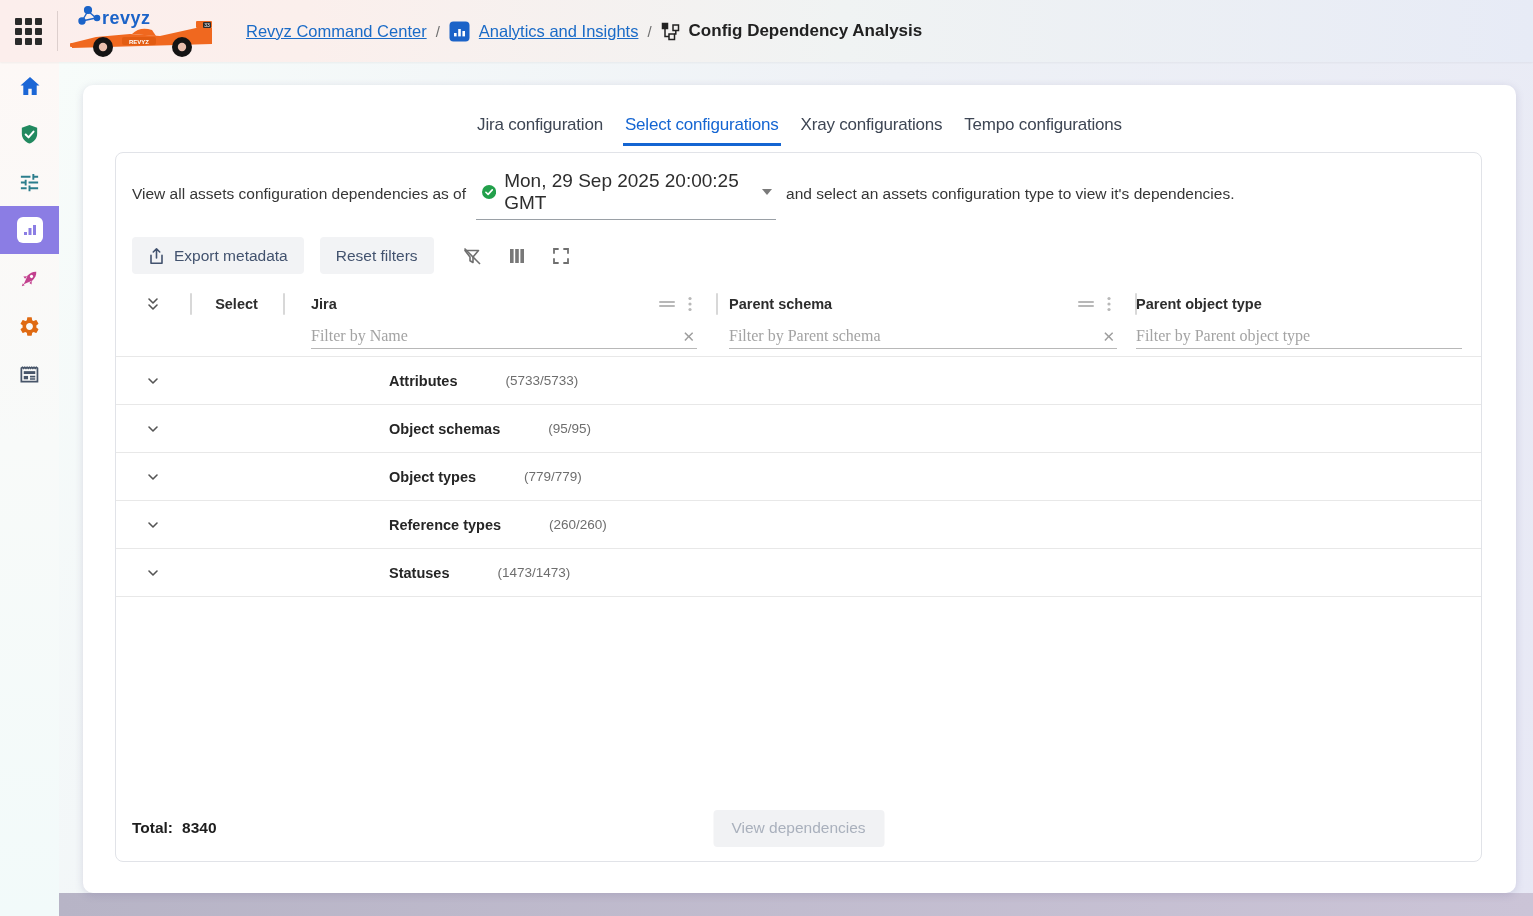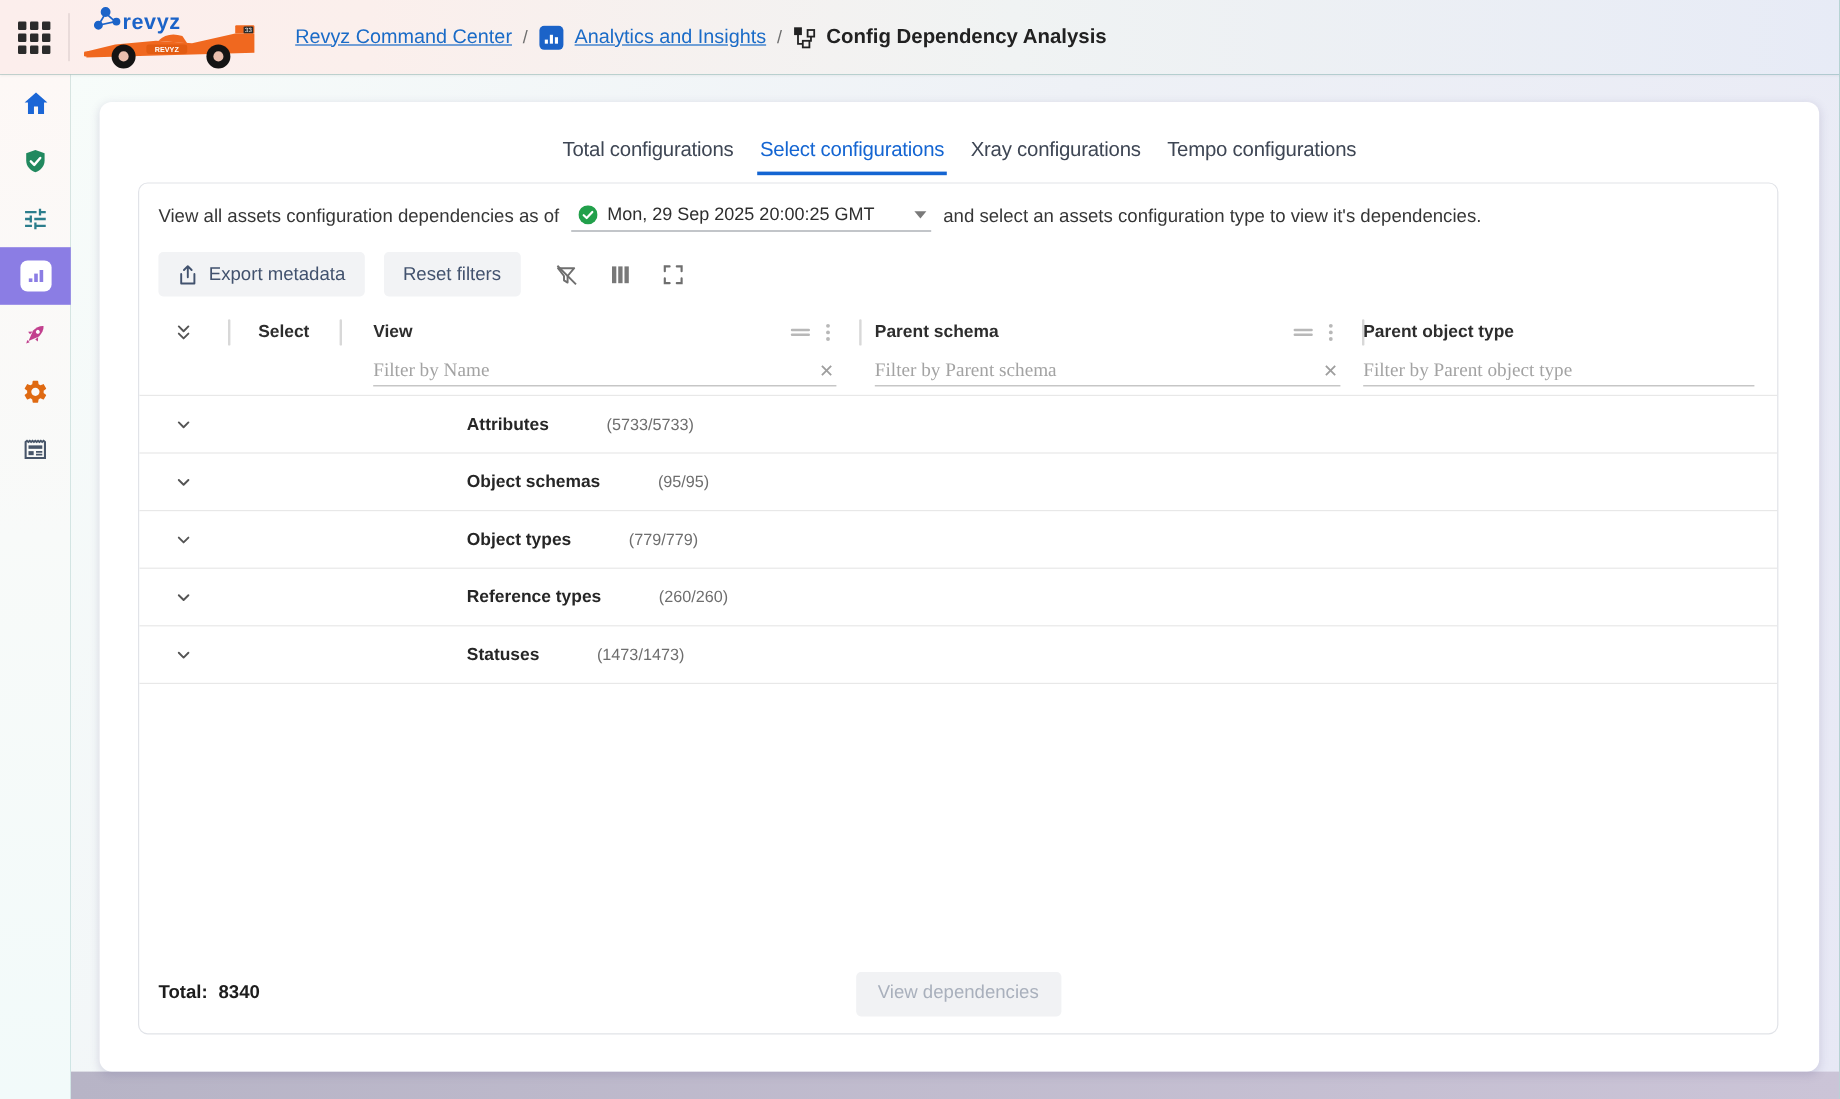--- a/index.html
+++ b/index.html
@@ -1,17 +1,17 @@
 <!DOCTYPE html>
 <html><head>
 <meta charset="utf-8">
 <style>
   * { margin:0; padding:0; box-sizing:border-box; }
   html,body { width:1533px; height:916px; font-family:"Liberation Sans",sans-serif; }
-  .stage { position:relative; width:1533px; height:916px; overflow:hidden; background:#0f766e; }
+  .stage { position:relative; width:1533px; height:916px; overflow:hidden; background:#c4b5fd; }
 
   
   .topbar { position:absolute; left:0; top:0; width:1533px; height:62px;
     background:linear-gradient(90deg,#fceeec 0%,#fbefec 20%,#f0f3f3 55%,#e7ebf6 100%);
     display:flex; align-items:center; z-index:5; box-shadow:0 1px 2px rgba(0,0,0,.05); }
   .appgrid { margin-left:15px; display:grid; grid-template-columns:repeat(3,7px); grid-template-rows:repeat(3,7px); gap:3px; cursor:pointer; }
   .appgrid span { background:#2b2b2b; border-radius:1px; }
   .topbar-divider { width:1px; height:40px; background:#ddcfcd; margin-left:15px; }
   .logo { margin-left:10px; width:150px; height:56px; position:relative; cursor:pointer; }
   .logo .revyz-word { position:absolute; left:34px; top:5px; font-size:18px; font-weight:700; color:#1b63c8; letter-spacing:.5px; }
@@ -43,21 +43,21 @@
   .tabs { display:flex; justify-content:center; gap:18px; padding-top:28px; }
   .tab { font-size:17px; font-weight:500; color:#3e4654; padding:2px 2px 8px; border-bottom:3px solid transparent; cursor:pointer; letter-spacing:-.2px; }
   .tab.active { color:#1465d2; border-bottom-color:#1465d2; }
 
   .panel { position:absolute; left:32px; top:67px; width:1367px; height:710px;
     border:1px solid #e1e3e8; border-radius:8px; background:#fff; display:flex; flex-direction:column; overflow:hidden; }
 
   .intro-row { margin:15px 16px 0; display:flex; align-items:center; font-size:15.5px; color:#363636; }
   .date-select { display:inline-flex; align-items:center; gap:8px; width:300px; margin:0 10px;
     border-bottom:1px solid #9aa0a6; padding:2px 4px 5px 6px; cursor:pointer; }
-  .date-select .date-text { font-size:15px; color:#2e2e2e; }
+  .date-select .date-text { font-size:19px; color:#2e2e2e; }
   .caret-down { margin-left:auto; width:0; height:0; border-left:5px solid transparent; border-right:5px solid transparent; border-top:6px solid #7a7a7a; }
 
   .desc-row { margin:17px 16px 0; display:flex; align-items:center; justify-content:space-between; }
   .desc-text { font-size:15.5px; color:#363636; }
   .desc-controls { display:flex; align-items:center; gap:16px; }
   .btn { height:37px; background:#f2f3f5; border:none; border-radius:4px; padding:0 16px;
     display:flex; align-items:center; gap:9px; font-size:15.5px; color:#42526e; cursor:pointer; font-family:inherit; }
   .icon-tools { display:flex; align-items:center; gap:26px; margin-left:12px; margin-right:6px; }
   .icon-btn { background:none; border:none; cursor:pointer; display:flex; align-items:center; padding:0; }
 
@@ -214,21 +214,21 @@
         <rect x="6" y="13.5" width="4.5" height="3.5" fill="#475569" stroke="none"></rect>
         <path d="M12.5 14.2h5.5M12.5 16.6h5.5" stroke-width="1.6"></path>
       </svg>
     </div>
   </div>
 
   <div class="main">
     <div class="card">
 
       <div class="tabs">
-        <div class="tab">Total configurations</div>
+        <div class="tab">Jira configuration</div>
         <div class="tab active">Select configurations</div>
         <div class="tab">Xray configurations</div>
         <div class="tab">Tempo configurations</div>
       </div>
 
       <div class="panel">
 
         <div class="intro-row">
           <span>View all assets configuration dependencies as of</span>
           <span class="date-select">
@@ -284,21 +284,21 @@
             <span class="hsep" style="left:600px"></span>
             <span class="hsep" style="left:1019px"></span>
             <div class="col-expander">
               <svg width="16" height="17" viewBox="0 0 16 17" fill="none" stroke="#555" stroke-width="1.6" stroke-linecap="round" stroke-linejoin="round" style="cursor:pointer">
                 <polyline points="4,3 8,7 12,3"></polyline>
                   <polyline points="4,9 8,13 12,9"></polyline>
               </svg>
             </div>
             <div class="col-select hlabel">Select</div>
             <div class="col-name">
-              <span class="hlabel">View</span>
+              <span class="hlabel">Jira</span>
               <span class="hdr-tools">
                 <svg width="18" height="12" viewBox="0 0 18 12" stroke="#b8b8b8" stroke-width="2" stroke-linecap="round" style="cursor:col-resize">
                   <line x1="2" y1="4" x2="16" y2="4"></line>
                     <line x1="2" y1="8" x2="16" y2="8"></line>
                 </svg>
                 <svg width="4" height="16" viewBox="0 0 4 16" fill="#b8b8b8" style="cursor:pointer">
                   <circle cx="2" cy="2.5" r="1.6"></circle>
                     <circle cx="2" cy="8" r="1.6"></circle>
                     <circle cx="2" cy="13.5" r="1.6"></circle>
                 </svg>

